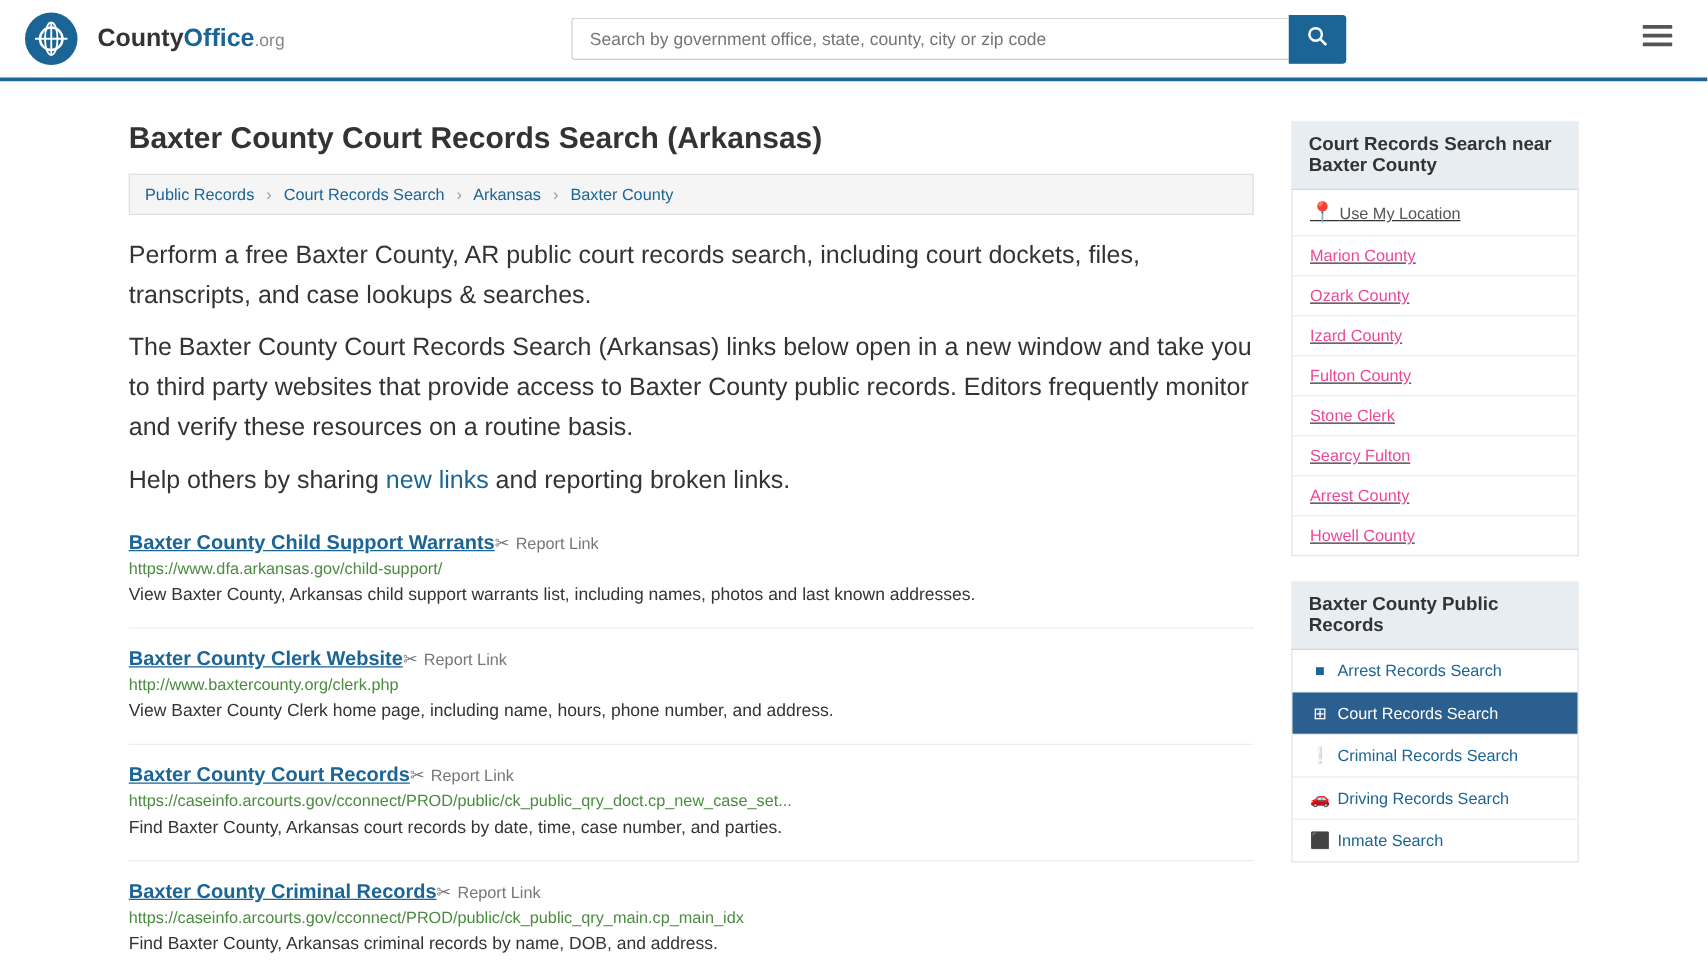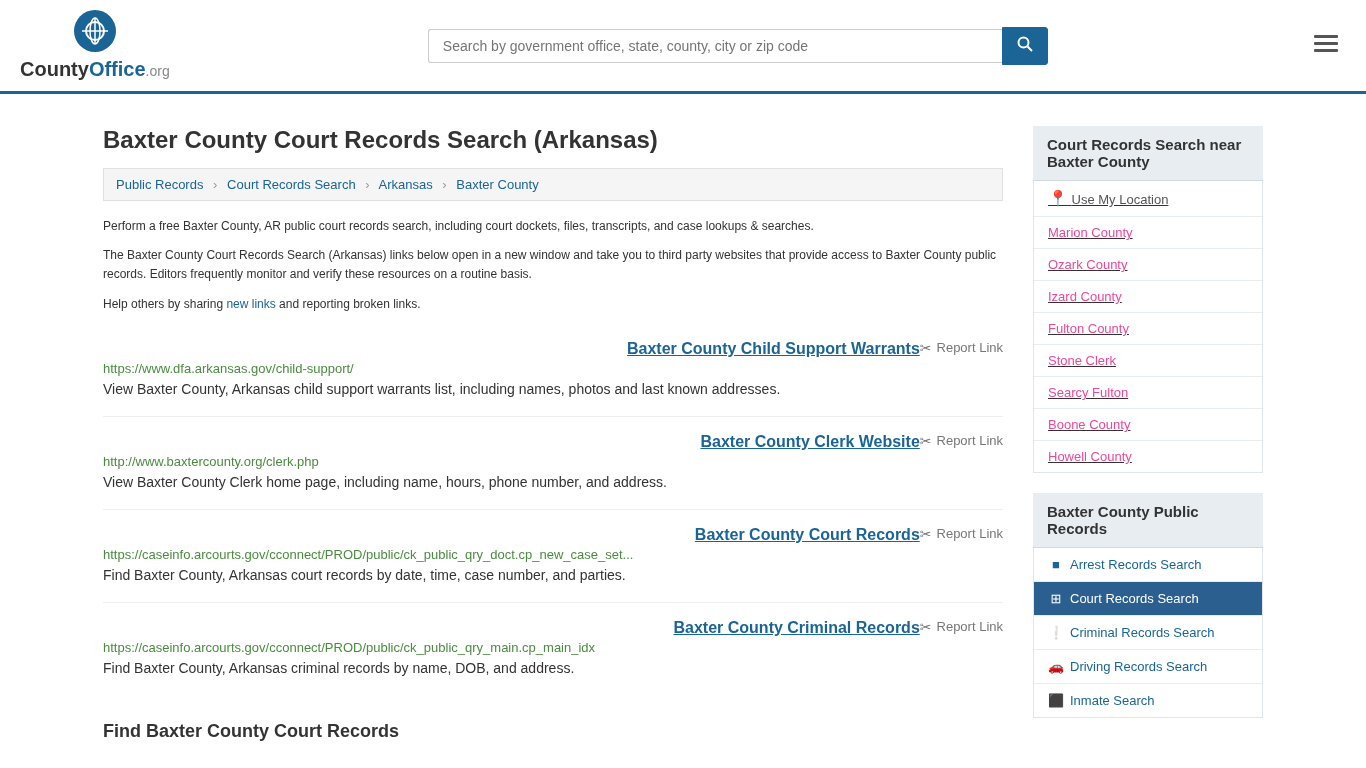--- a/index.html
+++ b/index.html
@@ -10,22 +10,21 @@
       background: #fff;
       border-bottom: 3px solid #1a6496;
       padding: 10px 20px;
       display: flex;
       align-items: center;
       justify-content: space-between;
     }
     .logo-area {
       display: flex;
       align-items: center;
-      gap: 6px;
-      flex-direction: column;
+      gap: 16px;
     }
     .logo-circle {
       width: 42px;
       height: 42px;
       border-radius: 50%;
       background: #1a6496;
       display: flex;
       align-items: center;
       justify-content: center;
       color: white;
@@ -98,36 +97,36 @@
       margin-bottom: 16px;
       color: #555;
     }
     .breadcrumb a {
       color: #1a6496;
       text-decoration: none;
     }
     .breadcrumb .sep { margin: 0 6px; color: #999; }
 
     .intro-text {
-      font-size: 12px;
+      font-size: 20px;
       color: #333;
       line-height: 1.6;
       margin-bottom: 10px;
     }
     .intro-text a { color: #1a6496; text-decoration: none; }
 
     
     .result-item {
       border-bottom: 1px solid #eee;
       padding: 16px 0;
     }
     .result-item:last-of-type { border-bottom: none; }
     .result-title-row {
       display: flex;
-      justify-content: flex-end;
+      justify-content: flex-start;
       align-items: flex-start;
     }
     .result-title {
       font-size: 16px;
       font-weight: bold;
       color: #1a6496;
       text-decoration: underline;
       cursor: pointer;
     }
     .report-link-btn {
@@ -356,21 +355,21 @@
         <li>
             <a href="#">Fulton County</a>
           </li>
         <li>
             <a href="#">Stone Clerk</a>
           </li>
         <li>
             <a href="#">Searcy Fulton</a>
           </li>
         <li>
-            <a href="#">Boone County</a>
+            <a href="#">Arrest County</a>
           </li>
         <li>
             <a href="#">Howell County</a>
           </li>
       </ul>
     </div>
 
     <div class="sidebar-section">
       <div class="sidebar-section-title">Baxter County Public Records</div>
       <ul class="sidebar-list" id="public-records-list">

